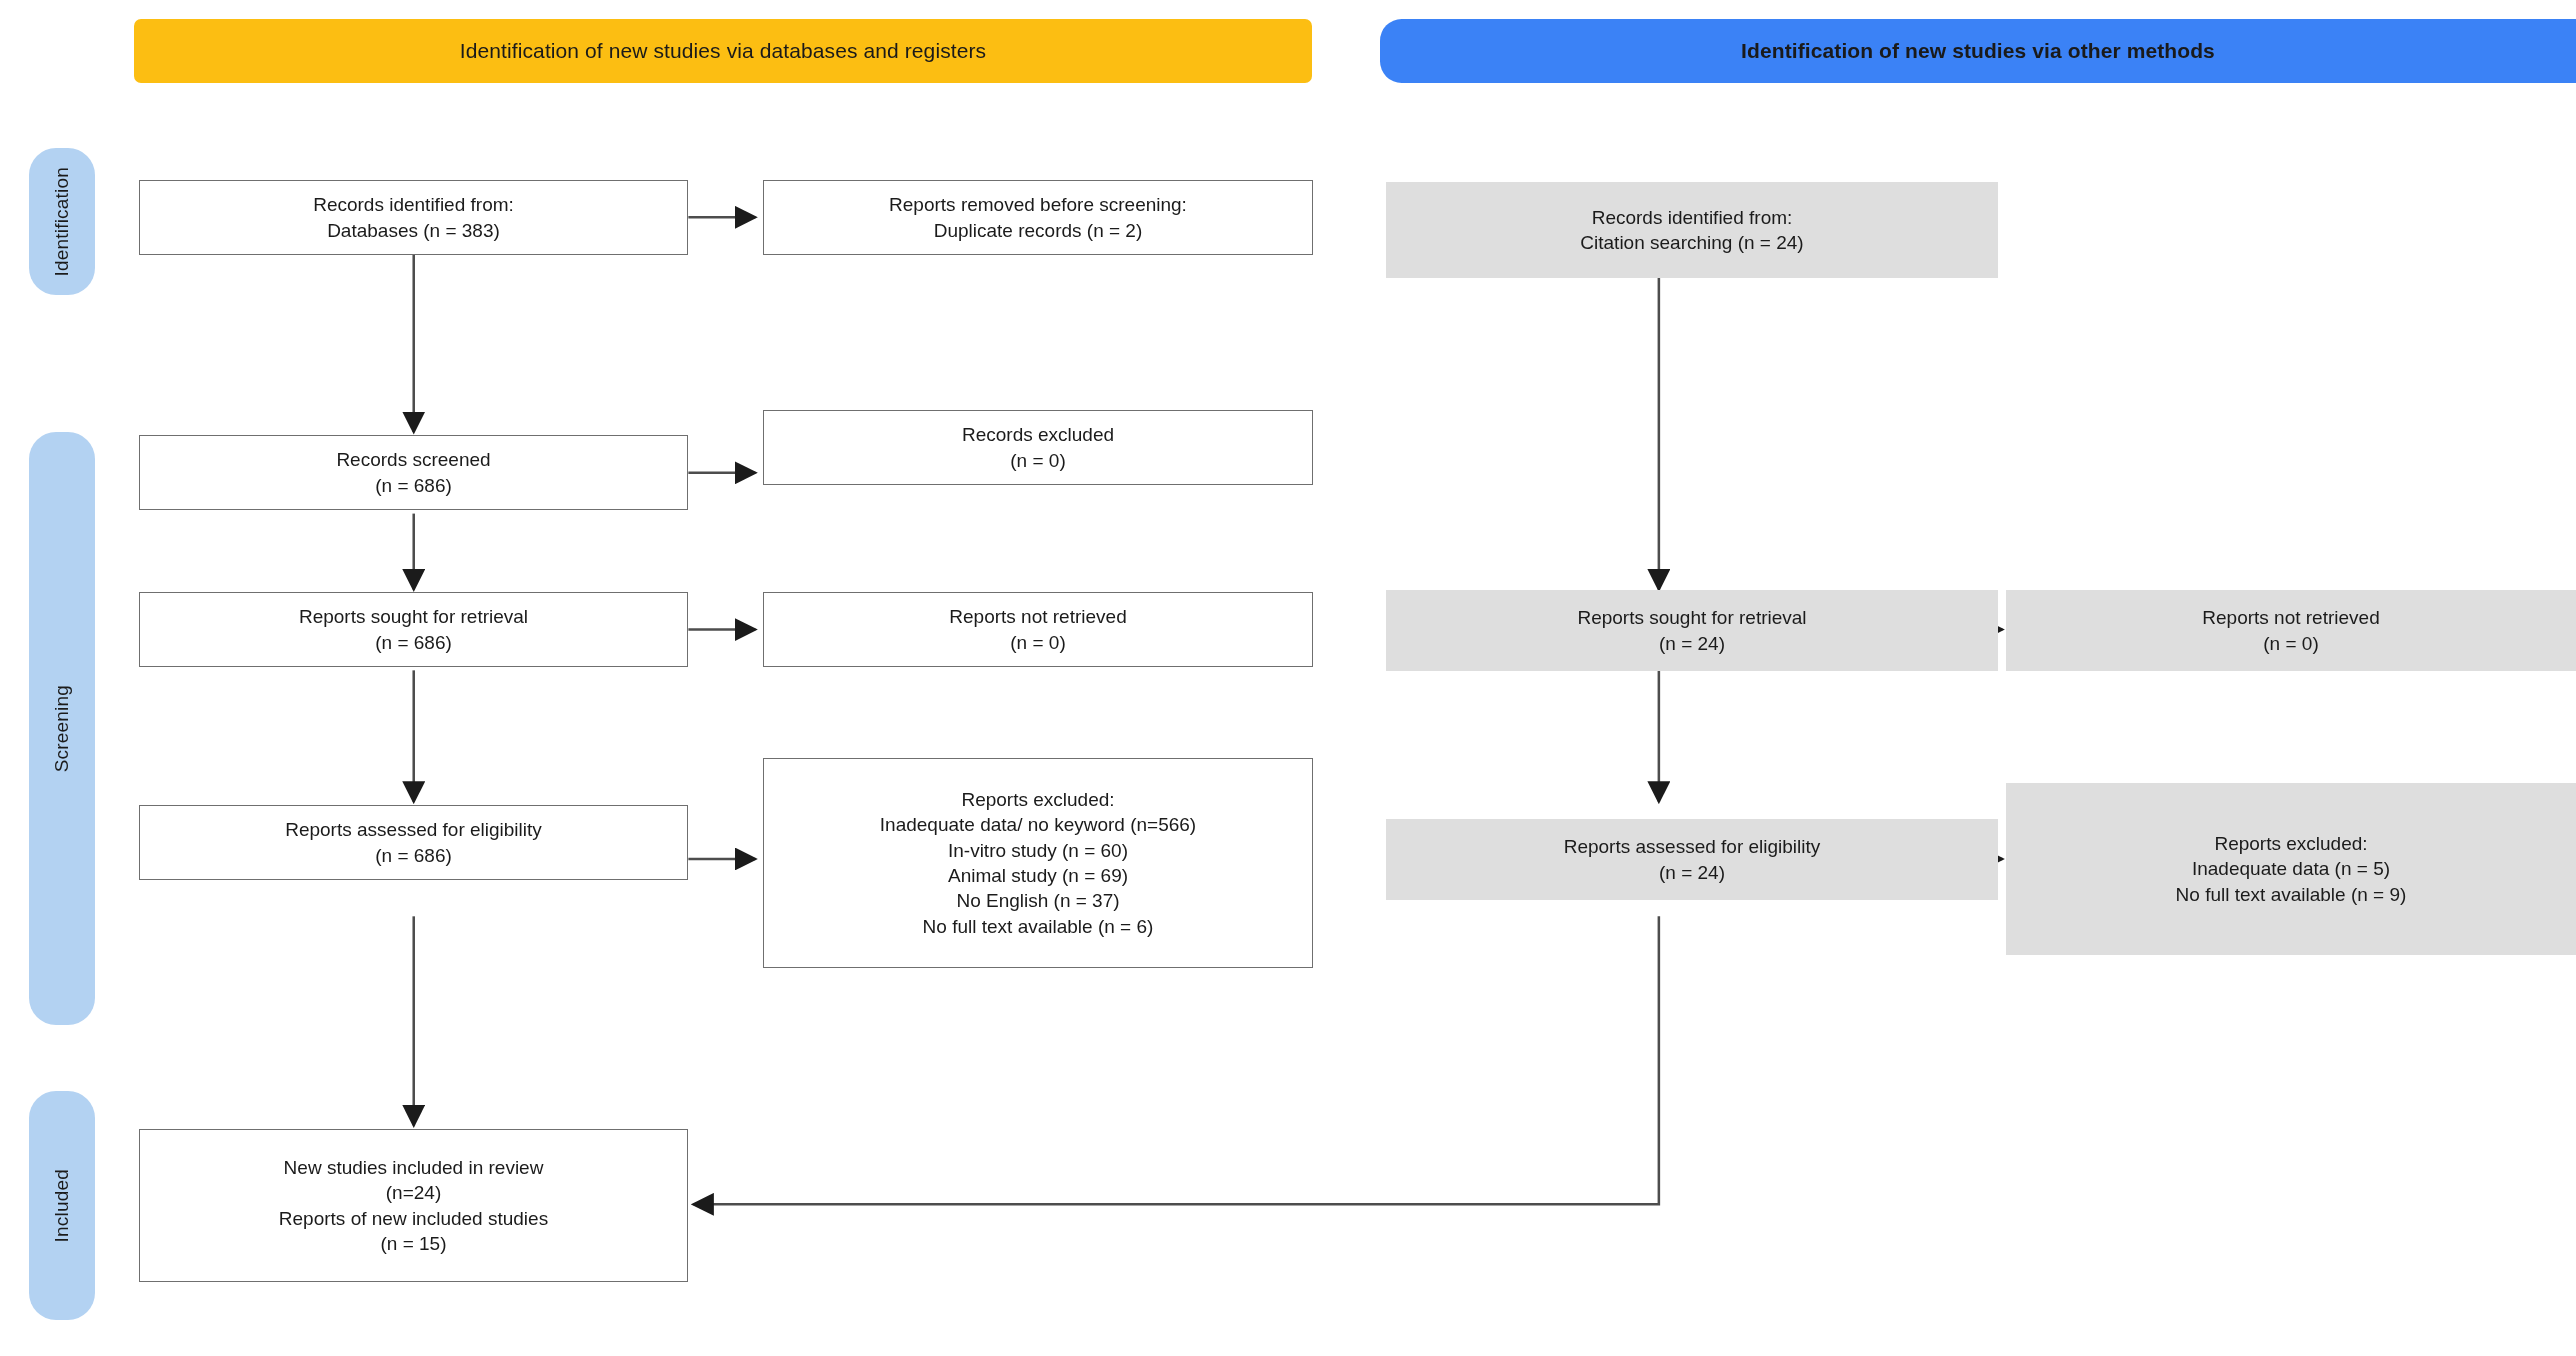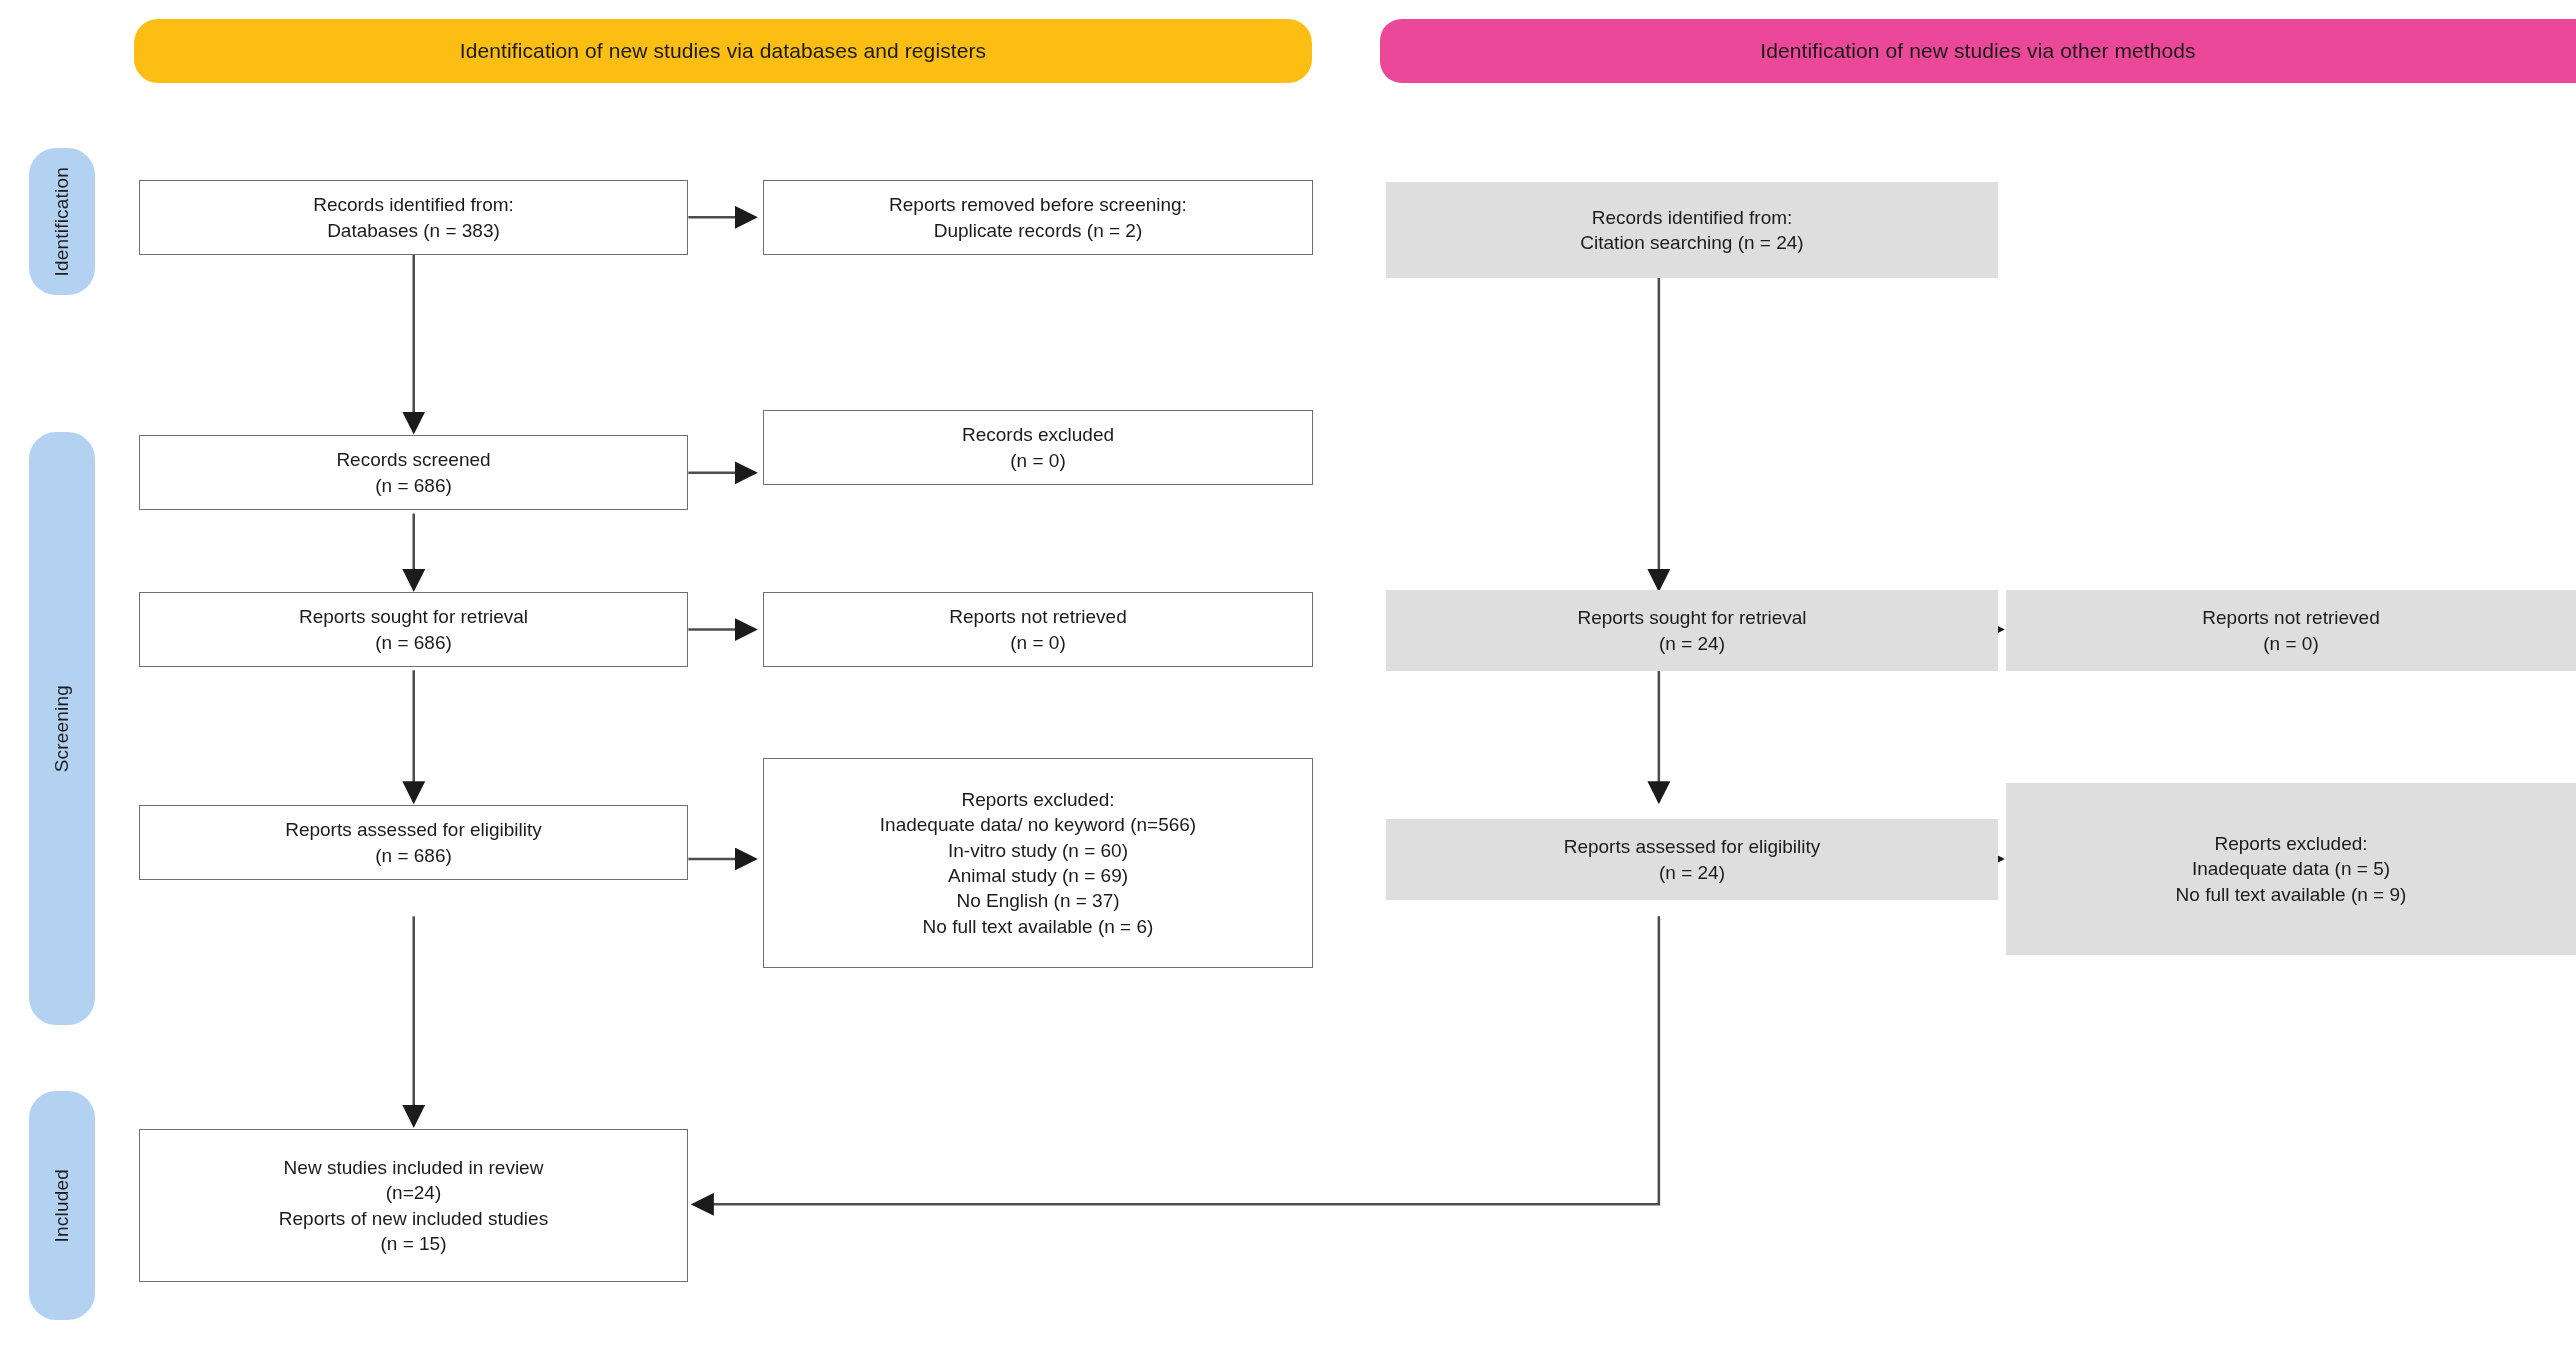--- a/index.html
+++ b/index.html
@@ -3,26 +3,26 @@
 <meta charset="utf-8">
 <style>
   html,body{margin:0;padding:0;background:#ffffff;}
   body{font-family:"Liberation Sans","DejaVu Sans",sans-serif;}
   #stage{position:relative;width:2576px;height:1356px;background:#ffffff;overflow:hidden;}
 
   
   .hdr{
     position:absolute;box-sizing:border-box;
     display:flex;align-items:center;justify-content:center;
-    border-radius:24px;
+    border-radius:7px;
     font-size:21px;color:#1a1a1a;letter-spacing:0.1px;
     text-align:center;line-height:1.25;
   }
   .hdr-db{background:#fcbe12;}
-  .hdr-other{background:#ec4899;border-radius:21.7px 0 0 21.7px;}
+  .hdr-other{background:#3b82f6;border-radius:21.7px 0 0 21.7px;font-weight:bold;}
 
   
   .rail{
     position:absolute;box-sizing:border-box;
     background:#b3d2f2;border-radius:27px;
     display:flex;align-items:center;justify-content:center;
   }
   .rail span{
     display:block;
     writing-mode:vertical-rl;

